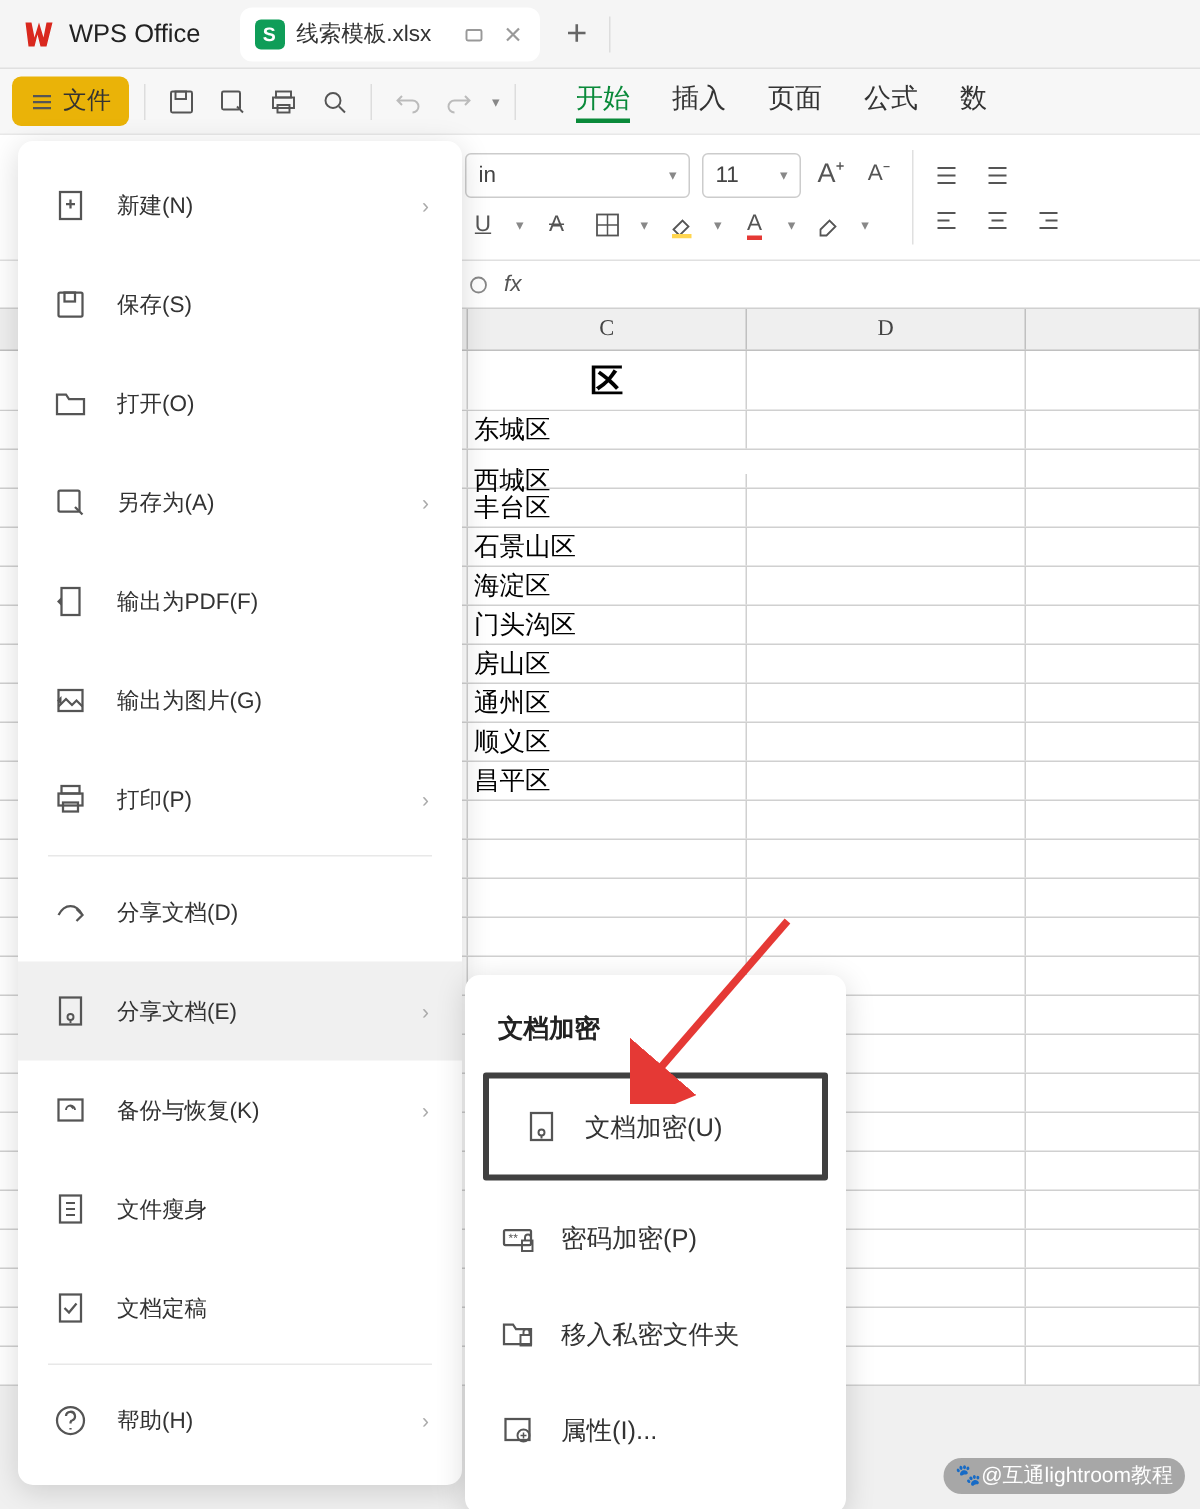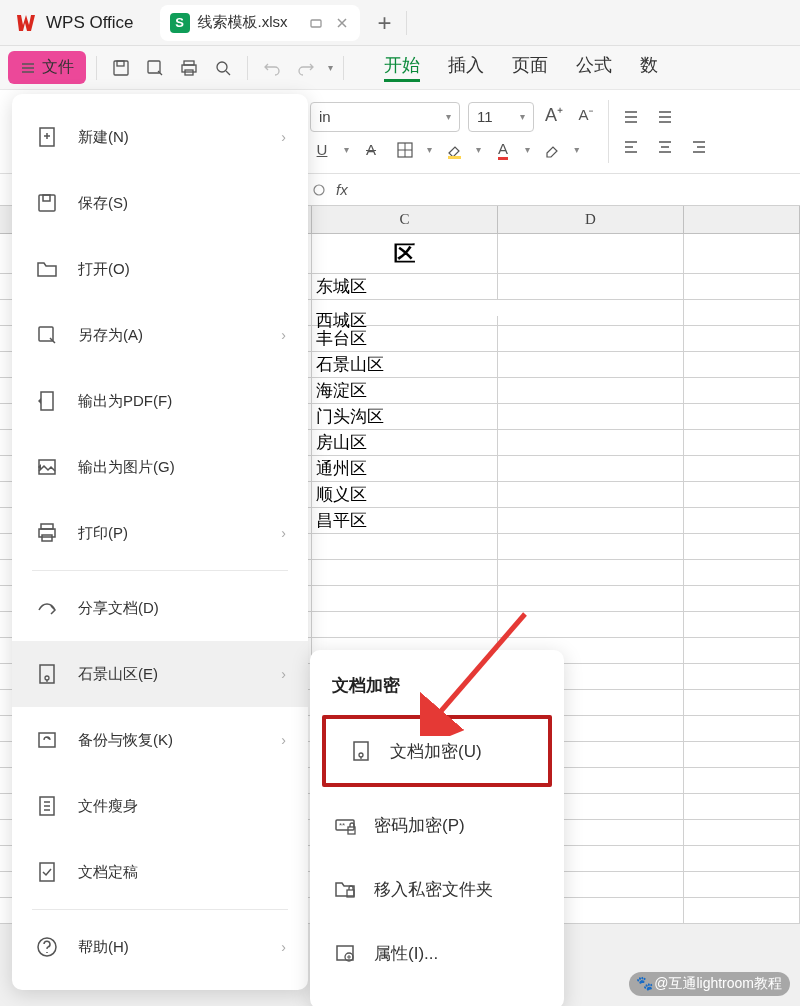--- a/index.html
+++ b/index.html
@@ -12,21 +12,21 @@
 .app-name { font-size: 17px; color: #222; font-weight: 500; }
 .doc-tab { display: flex; align-items: center; height: 36px; background: #fff; border-radius: 8px; padding: 0 10px; margin-left: 12px; gap: 8px; }
 .doc-tab .s-icon { width: 20px; height: 20px; background: #0f9d58; border-radius: 4px; color: #fff; display: flex; align-items: center; justify-content: center; font-size: 13px; font-weight: bold; }
 .doc-title { font-size: 15px; color: #333; }
 .tab-controls { display: flex; gap: 10px; margin-left: 12px; color: #888; }
 .newtab { margin-left: 18px; font-size: 24px; color: #666; cursor: pointer; }
 .vdiv { width: 1px; height: 24px; background: #ddd; margin-left: 14px; }
 
 
 .toolbar1 { height: 44px; display: flex; align-items: center; background: #f7f7f7; padding: 0 8px; gap: 6px; border-bottom: 1px solid #e8e8e8; }
-.file-btn { display: flex; align-items: center; gap: 6px; padding: 6px 12px; border-radius: 6px; background: #ec4899; font-size: 16px; color: #333; cursor: pointer; }
+.file-btn { display: flex; align-items: center; gap: 6px; padding: 6px 12px; border-radius: 6px; background: #eab308; font-size: 16px; color: #333; cursor: pointer; }
 .tb-icon { width: 28px; height: 28px; display: flex; align-items: center; justify-content: center; color: #555; cursor: pointer; }
 .tb-sep { width: 1px; height: 24px; background: #ddd; margin: 0 4px; }
 .ribbon-tabs { display: flex; gap: 28px; margin-left: 30px; font-size: 18px; color: #333; }
 .ribbon-tab { cursor: pointer; padding-bottom: 2px; }
 .ribbon-tab.active { color: #0a8a3a; border-bottom: 3px solid #0a8a3a; font-weight: 500; }
 
 
 .fmt-row { height: 84px; background: #fff; border-bottom: 1px solid #e0e0e0; display: flex; }
 .fmt-col { display: flex; flex-direction: column; justify-content: center; gap: 6px; padding: 0 10px; }
 .fmt-sep { width: 1px; background: #e0e0e0; margin: 10px 0; }
@@ -55,21 +55,21 @@
 .menu-item .mi-label { font-size: 15px; color: #333; flex: 1; }
 .menu-item .mi-arrow { color: #aaa; font-size: 14px; }
 .menu-sep { height: 1px; background: #e8e8e8; margin: 4px 20px; }
 
 
 .submenu { position: absolute; left: 310px; top: 650px; width: 254px; background: #fff; border-radius: 10px; box-shadow: 0 4px 20px rgba(0,0,0,0.15); padding: 16px 0 24px; z-index: 101; }
 .submenu-title { font-size: 17px; font-weight: bold; color: #222; padding: 8px 22px 18px; }
 .sub-item { display: flex; align-items: center; height: 64px; padding: 0 22px; cursor: pointer; gap: 16px; }
 .sub-item .mi-icon { width: 26px; height: 26px; display: flex; align-items: center; justify-content: center; color: #555; }
 .sub-item .mi-label { font-size: 17px; color: #333; }
-.sub-highlight { border: 4px solid #b91c1c; margin: 0 12px 6px; border-radius: 2px; }
+.sub-highlight { border: 4px solid #404040; margin: 0 12px 6px; border-radius: 2px; }
 
 
 .arrow-anno { position: absolute; left: 420px; top: 606px; z-index: 102; pointer-events: none; }
 
 
 .watermark { position: absolute; right: 10px; bottom: 10px; color: #fff; font-size: 14px; background: rgba(0,0,0,0.3); padding: 3px 8px; border-radius: 12px; }
 
 svg { display: block; }
 </style>
 </head>
@@ -483,21 +483,21 @@
     <div class="mi-label">分享文档(D)</div>
   </div>
   <div class="menu-item active">
     <div class="mi-icon">
         <svg width="24" height="24" viewBox="0 0 24 24">
           <rect x="5" y="3" width="14" height="18" fill="none" stroke="#555" stroke-width="1.5"></rect>
           <circle cx="12" cy="16" r="2" fill="none" stroke="#555" stroke-width="1.3"></circle>
           <path d="M12 18v2" stroke="#555" stroke-width="1.3"></path>
         </svg>
       </div>
-    <div class="mi-label">石景山区(E)</div>
+    <div class="mi-label">分享文档(E)</div>
     <div class="mi-arrow">›</div>
   </div>
   <div class="menu-item">
     <div class="mi-icon">
         <svg width="24" height="24" viewBox="0 0 24 24">
           <rect x="4" y="5" width="16" height="14" fill="none" stroke="#555" stroke-width="1.5"></rect>
           <path d="M9 12a3 3 0 1 1 6 0M12 9l2 2" fill="none" stroke="#555" stroke-width="1.3"></path>
         </svg>
       </div>
     <div class="mi-label">备份与恢复(K)</div>

